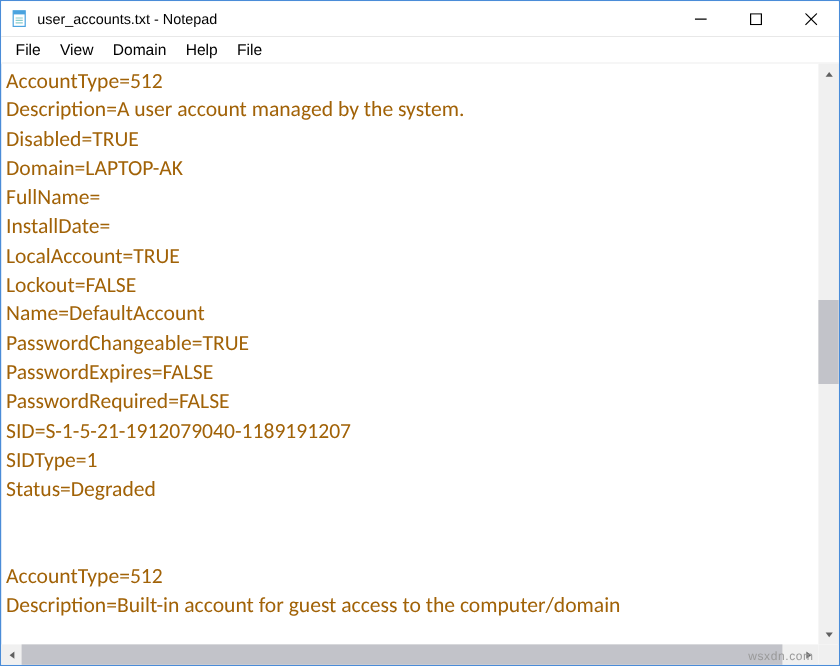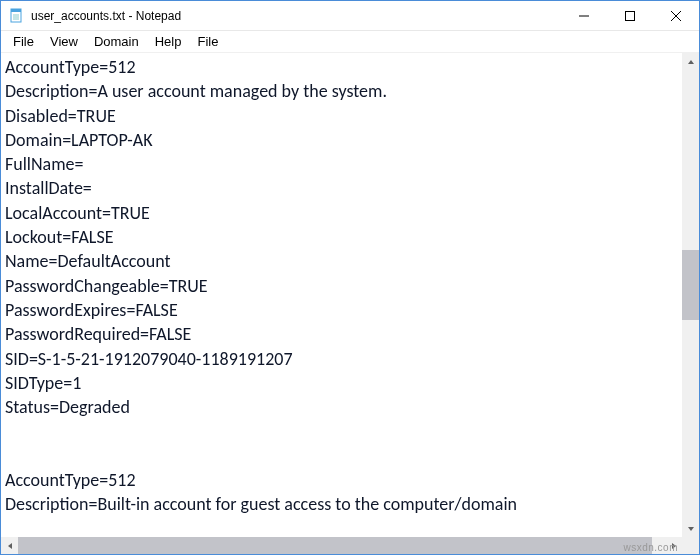--- a/index.html
+++ b/index.html
@@ -74,21 +74,21 @@
       display: flex;
       position: relative;
       overflow: hidden;
     }
     .text-area {
       flex: 1;
       padding: 2px 4px;
       font-family: "Segoe UI", "Calibri", sans-serif;
       font-size: 18px;
       line-height: 1.35;
-      color: #0f172a;
+      color: #a16207;
       white-space: pre-wrap;
       overflow: hidden;
     }
     .vscroll {
       width: 17px;
       background: #f0f0f0;
       position: relative;
       display: flex;
       flex-direction: column;
     }

